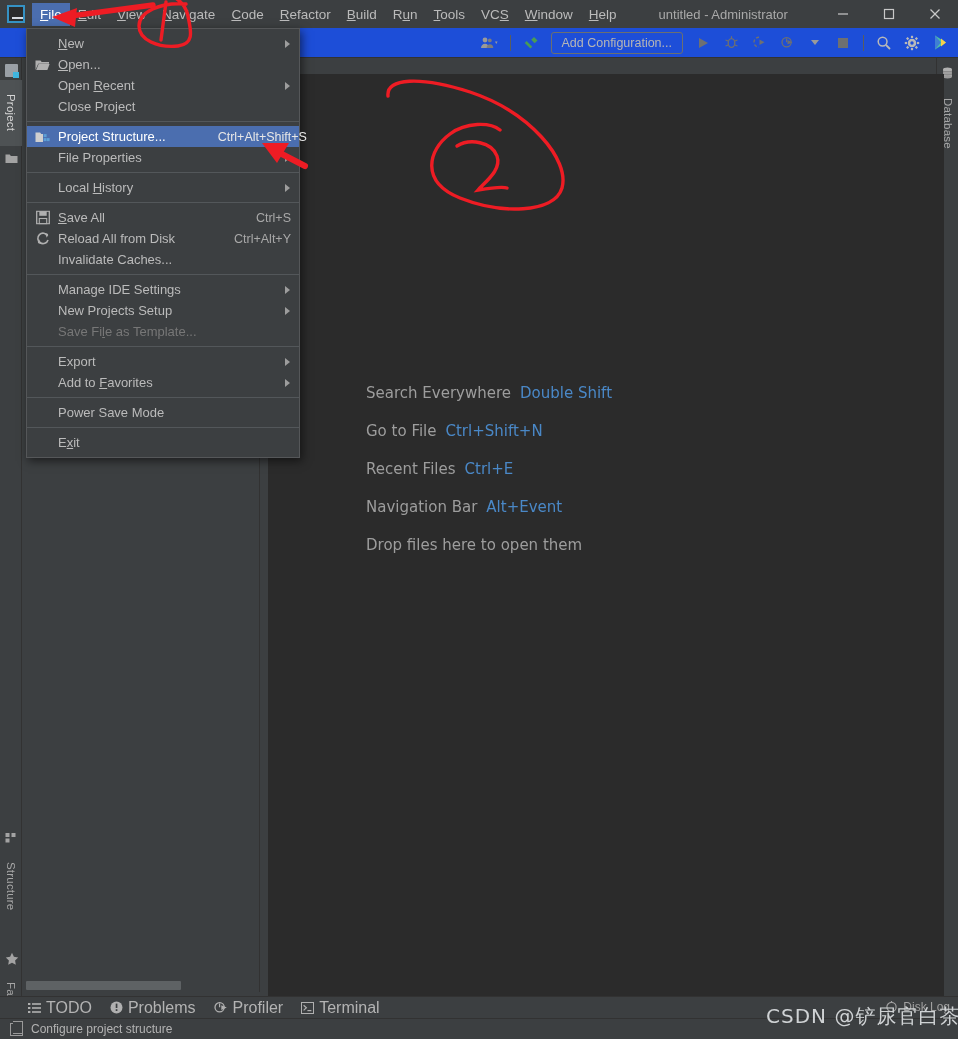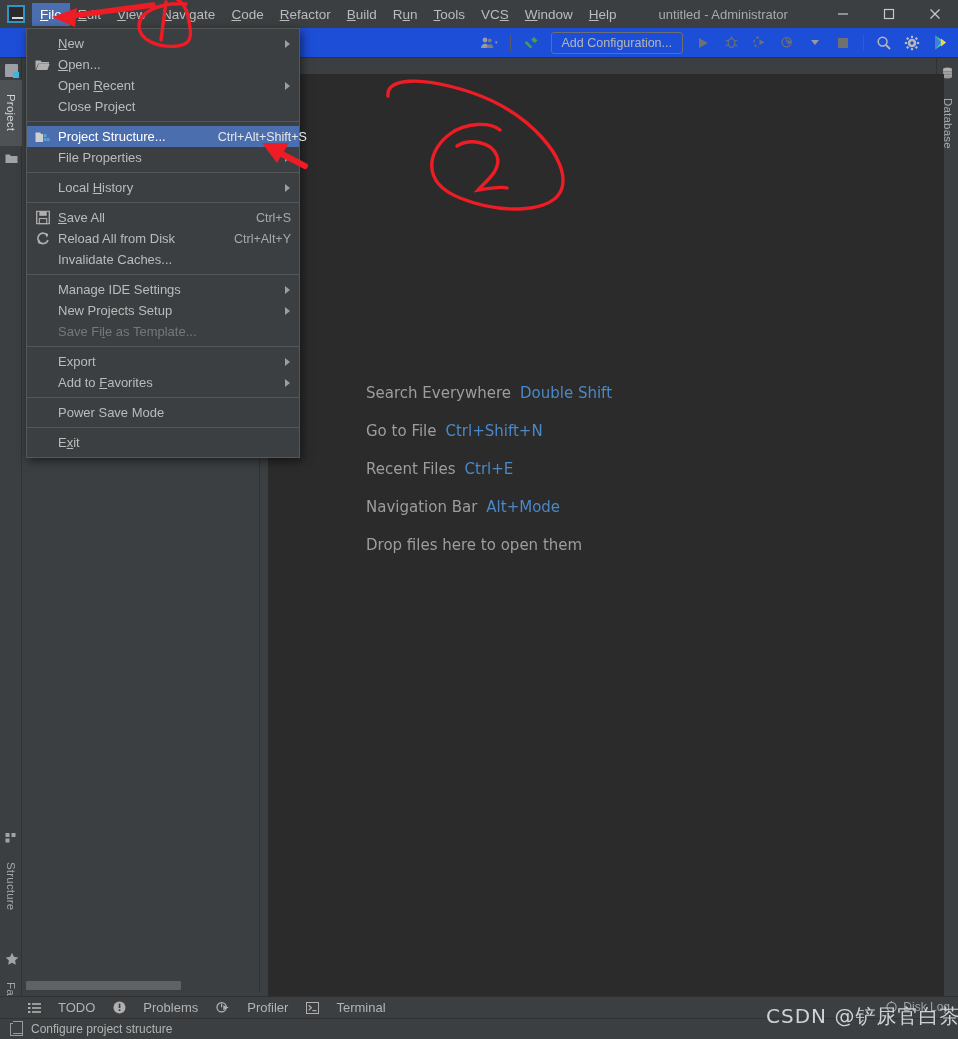--- a/index.html
+++ b/index.html
@@ -140,22 +140,22 @@
   }
   .hint-key { color: #4a88c7; margin-left: 9px; }
 
   
   .bottombar {
     position: absolute; left: 0; top: 996px; width: 958px; height: 22px;
     background: #3c3f41; border-top: 1px solid #323232;
     display: flex; align-items: center;
   }
   .bb-item {
-    display: flex; align-items: center; gap: 17px;
-    font-size: 13px; color: #b3b3b3; margin-right: 18px;
+    display: flex; align-items: center; gap: 5px;
+    font-size: 16px; color: #b3b3b3; margin-right: 18px;
   }
   .statusbar {
     position: absolute; left: 0; top: 1018px; width: 958px; height: 21px;
     background: #3c3f41; border-top: 1px solid #323232;
     display: flex; align-items: center;
   }
   .sb-text { font-size: 12px; color: #b3b3b3; margin-left: 8px; }
   .sb-icon {
     width: 13px; height: 13px; margin-left: 10px;
     border: 1px solid #9a9a9a; position: relative;
@@ -404,21 +404,21 @@
         <div class="hint-row">
           <span>Go to File</span>
           <span class="hint-key">Ctrl+Shift+N</span>
         </div>
         <div class="hint-row">
           <span>Recent Files</span>
           <span class="hint-key">Ctrl+E</span>
         </div>
         <div class="hint-row">
           <span>Navigation Bar</span>
-          <span class="hint-key">Alt+Mode</span>
+          <span class="hint-key">Alt+Event</span>
         </div>
         <div class="hint-row">
           <span>Drop files here to open them</span>
         </div>
       </div>
   </div>
 
   <div class="bottombar">
     <div style="width:28px"></div>
     <div class="bb-item">

